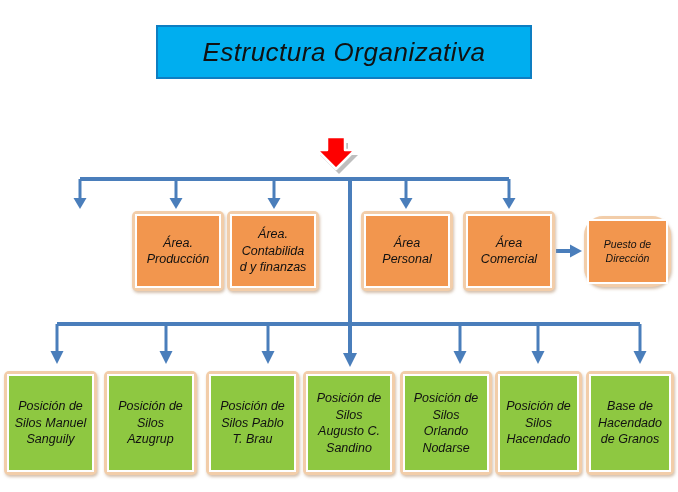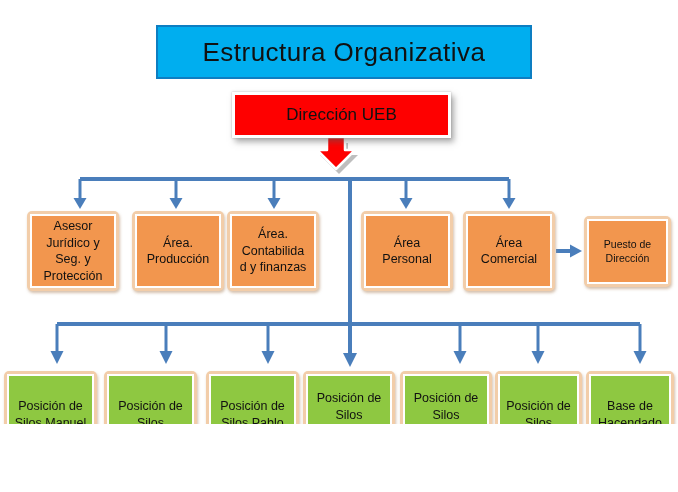--- a/index.html
+++ b/index.html
@@ -2,23 +2,24 @@
 <html><head>
 <meta charset="utf-8">
 <style>
   * { margin: 0; padding: 0; box-sizing: border-box; }
   html, body { background: #ffffff; }
   body { font-family: "Liberation Sans", sans-serif; }
 
   .canvas {
     position: relative;
     width: 678px;
-    height: 424px;
+    height: 492px;
     background: #ffffff;
     overflow: hidden;
+    font-style: italic;
   }
 
   
   .title-banner {
     position: absolute;
     left: 156px; top: 25px;
     width: 376px; height: 54px;
     background: #00AEEF;
     border: 2px solid #0d7ec2;
     display: flex; align-items: center; justify-content: center;
@@ -57,21 +58,21 @@
     font-size: 12.5px;
     line-height: 1.32;
     color: #111111;
   }
   .node.orange .node-inner { background: #F2964E; }
   .node.green  .node-inner { background: #8EC841; }
 
   .lvl1 { top: 211px; height: 80px; width: 92px; }
   .lvl2 { top: 371px; height: 104px; }
 
-  .node.small { left: 584px; top: 216px; width: 87px; height: 71px; }
+  .node.small { left: 584px; top: 216px; width: 87px; height: 71px; border-radius: 19px; }
   .node.small .node-inner { font-size: 10.5px; }
 
   
   .connectors {
     position: absolute;
     left: 0; top: 0;
     width: 678px; height: 492px;
     z-index: 1;
   }
   .node, .root-box, .title-banner { z-index: 2; }
@@ -128,30 +129,21 @@
     <g>
       <line x1="556" y1="251" x2="571" y2="251" stroke="#4A7EBB" stroke-width="4"></line>
       <polygon points="570,244.5 570,257.5 582,251" fill="#4A7EBB"></polygon>
     </g>
   </svg>
 
   <div class="title-banner">
     <span>Estructura Organizativa</span>
   </div>
 
-  <div class="root-box">
-    <span>Dirección UEB</span>
-  </div>
-
-  <div class="node orange lvl1" style="left:27px">
-    <div class="node-inner">Asesor
-Jurídico y
-Seg. y
-Protección</div>
-  </div>
+
   <div class="node orange lvl1" style="left:132px">
     <div class="node-inner">Área.
 Producción</div>
   </div>
   <div class="node orange lvl1" style="left:227px">
     <div class="node-inner">Área.
 Contabilida
 d y finanzas</div>
   </div>
   <div class="node orange lvl1" style="left:361px">

